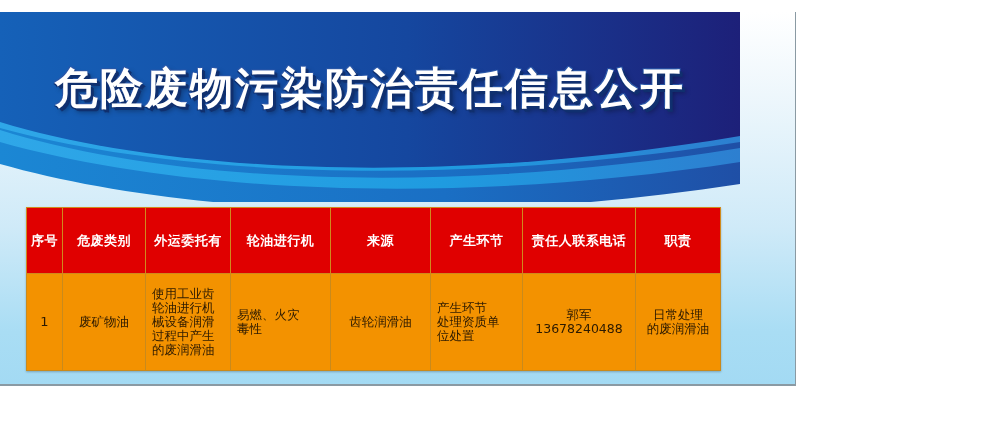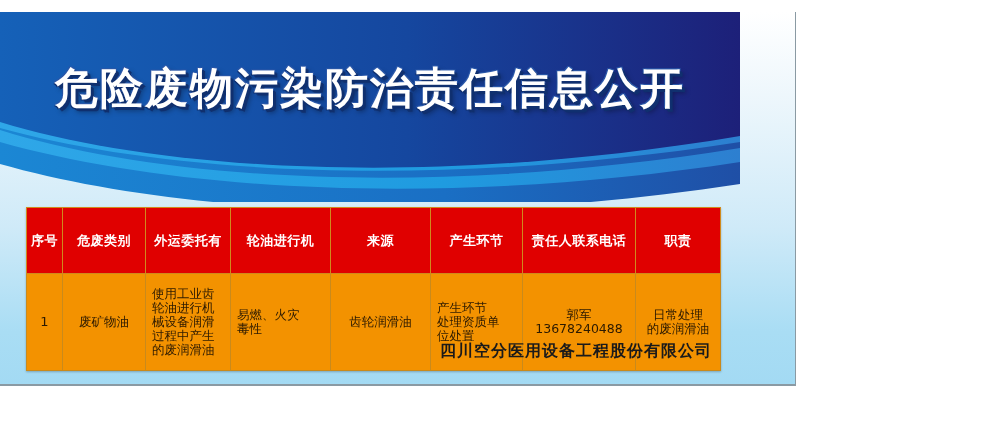--- a/index.html
+++ b/index.html
@@ -181,15 +181,14 @@
           <span class="cellline">13678240488</span>
         </td>
         <td>
           <span class="cellline">日常处理</span>
           <span class="cellline">的废润滑油</span>
         </td>
       </tr>
     </tbody>
   </table>
 
-  <div id="company-name">四川空分医用设备工程股份有限公司</div>
 
 </div>
 
 </body></html>

